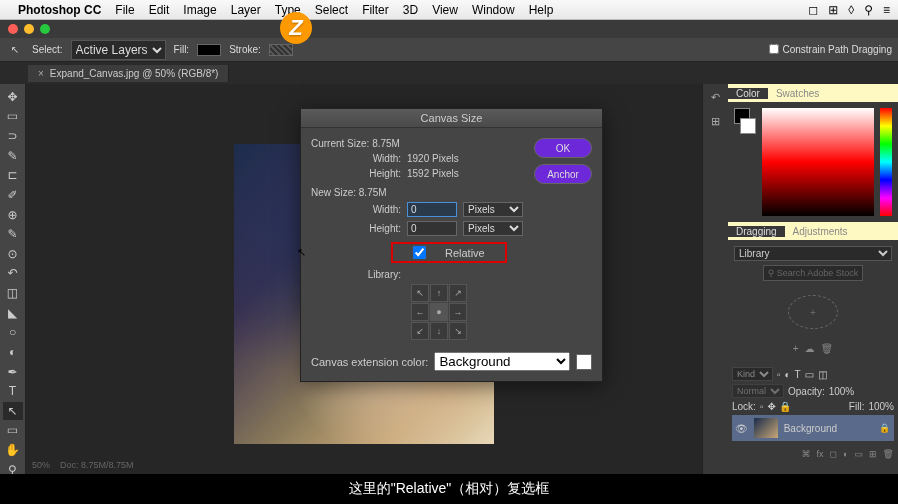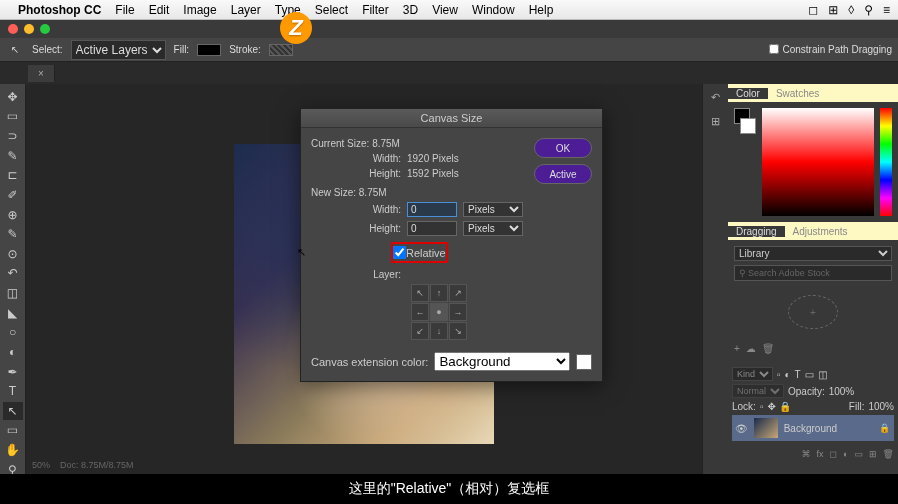--- a/index.html
+++ b/index.html
@@ -43,21 +43,21 @@
 
 .panels { width: 170px; background: #383838; display: flex; flex-direction: column; font-size: 10px; color: #ccc; }
 .panel-tabs { display: flex; background: #fef9c3; height: 18px; align-items: center; }
 .panel-tab { padding: 0 8px; color: #888; font-size: 10px; }
 .panel-tab.active { background: #383838; color: #ddd; }
 .color-panel { height: 120px; padding: 6px; display: flex; gap: 6px; }
 .color-panel .fgbg { width: 22px; }
 .color-panel .fgbg div { width: 16px; height: 16px; border: 1px solid #888; }
 .color-panel .spectrum { flex: 1; background: linear-gradient(to bottom, #fff 0%, rgba(255,255,255,0) 50%, #000 100%), linear-gradient(to right, #f00, #f00); position: relative; }
 .color-panel .hue { width: 12px; background: linear-gradient(#f00, #ff0, #0f0, #0ff, #00f, #f0f, #f00); }
-.lib-panel { height: 120px; padding: 6px; display: flex; flex-direction: column; gap: 4px; }
+.lib-panel { height: 120px; padding: 6px; display: flex; flex-direction: column; gap: 4px; align-items: center; }
 .lib-panel select { background: #2a2a2a; color: #ccc; border: 1px solid #555; font-size: 10px; width: 100%; }
 .lib-panel .search { background: #2a2a2a; border: 1px solid #555; color: #666; font-size: 9px; padding: 2px 4px; }
 .lib-panel .circle { width: 50px; height: 50px; border: 1px dashed #666; border-radius: 50%; margin: 10px auto; display: flex; align-items: center; justify-content: center; color: #666; }
 .lib-panel .bottom-icons { display: flex; gap: 6px; color: #888; font-size: 10px; }
 .layers-panel { flex: 1; padding: 4px; }
 .layers-panel .row { display: flex; align-items: center; gap: 4px; margin: 3px 0; }
 .layers-panel select, .layers-panel input { background: #2a2a2a; color: #888; border: 1px solid #444; font-size: 9px; }
 .layers-panel .layer-row { display: flex; align-items: center; background: #5a6a8a; padding: 3px; gap: 6px; }
 .layers-panel .eye { color: #ccc; font-size: 10px; }
 .layers-panel .thumb { width: 24px; height: 20px; background: linear-gradient(135deg, #1a2b4a, #c8a878); }
@@ -67,29 +67,29 @@
 .dialog { position: absolute; left: 300px; top: 108px; width: 303px; background: #454545; border: 1px solid #222; box-shadow: 0 4px 20px rgba(0,0,0,0.5); color: #ccc; font-size: 11px; }
 .dialog-title { background: linear-gradient(#5a5a5a, #4a4a4a); text-align: center; padding: 3px; font-size: 11px; border-bottom: 1px solid #333; }
 .dialog-body { padding: 10px; position: relative; }
 .dialog .section-label { font-size: 10px; margin-bottom: 4px; }
 .dialog .field-row { display: flex; align-items: center; margin: 4px 0; gap: 6px; }
 .dialog .field-row label { width: 90px; text-align: right; font-size: 10px; }
 .dialog .field-row .val { font-size: 10px; }
 .dialog .field-row input[type=text] { width: 50px; background: #333; border: 1px solid #666; color: #ddd; font-size: 10px; padding: 1px 3px; }
 .dialog .field-row input.focused { border: 1px solid #4a90d9; background: #2a3a4a; }
 .dialog .field-row select { background: #333; border: 1px solid #666; color: #ddd; font-size: 10px; width: 60px; }
-.dialog .relative-wrap { margin-left: 80px; padding: 2px 0; border: 2px solid #d00; display: inline-flex; align-items: center; gap: 0; }
+.dialog .relative-wrap { margin-left: 80px; padding: 2px 20px; border: 2px solid #d00; display: inline-flex; align-items: center; gap: 19px; }
 .dialog .anchor-grid { display: grid; grid-template-columns: repeat(3, 18px); grid-template-rows: repeat(3, 18px); gap: 1px; margin-left: 100px; margin-top: 4px; }
 .dialog .anchor-grid div { background: #3a3a3a; border: 1px solid #555; display: flex; align-items: center; justify-content: center; font-size: 9px; color: #aaa; }
 .dialog .anchor-grid div.center { background: #555; }
 .dialog .ext-row { display: flex; align-items: center; gap: 6px; margin-top: 12px; }
 .dialog .ext-row select { flex: 1; }
 .dialog .ext-row .sw { width: 16px; height: 16px; background: #fff; border: 1px solid #666; }
 .dialog-buttons { position: absolute; right: 10px; top: 10px; display: flex; flex-direction: column; gap: 6px; }
-.dialog-buttons button { width: 58px; height: 20px; background: #4c1d95; border: 1px solid #666; border-radius: 10px; color: #ddd; font-size: 10px; cursor: pointer; }
+.dialog-buttons button { width: 58px; height: 20px; background: #6d28d9; border: 1px solid #666; border-radius: 10px; color: #ddd; font-size: 10px; cursor: pointer; }
 
 .watermark { position: absolute; top: 12px; left: 280px; color: #fff; font-size: 32px; font-weight: bold; display: flex; align-items: center; gap: 6px; z-index: 5; text-shadow: 0 1px 2px rgba(0,0,0,0.3); }
 .watermark .z { width: 32px; height: 32px; background: #f90; border-radius: 50%; display: flex; align-items: center; justify-content: center; color: #fff; font-size: 22px; font-style: italic; }
 
 .subtitle { position: absolute; bottom: 0; left: 0; right: 0; height: 30px; background: #000; color: #fff; font-size: 14px; display: flex; align-items: center; justify-content: center; }
 .statusbar { position: absolute; bottom: 30px; left: 26px; height: 16px; font-size: 9px; color: #666; padding: 2px 6px; }
 </style>
 </head>
 <body>
 
@@ -133,20 +133,21 @@
   <div style="flex:1"></div>
   <label class="checkbox">
     <input type="checkbox" style="">
       <span>Constrain Path Dragging</span>
   </label>
 </div>
 
 <div class="doc-tab-bar">
   <div class="doc-tab">
     <span class="x">×</span>
+    <span>Expand_Canvas.jpg @ 50% (RGB/8*)</span>
   </div>
 </div>
 
 <div class="workspace">
 
   <div class="toolbar">
     <div class="tool">✥</div>
     <div class="tool">▭</div>
     <div class="tool">⊃</div>
     <div class="tool">✎</div>
@@ -249,21 +250,21 @@
       </div>
     </div>
   </div>
 </div>
 
 <div class="dialog">
   <div class="dialog-title">Canvas Size</div>
   <div class="dialog-body">
     <div class="dialog-buttons">
       <button>OK</button>
-      <button>Active</button>
+      <button>Anchor</button>
     </div>
     <div class="section-label">Current Size: 8.75M</div>
     <div class="field-row">
       <label>Width:</label>
       <span class="val">1920 Pixels</span>
     </div>
     <div class="field-row">
       <label>Height:</label>
       <span class="val">1592 Pixels</span>
     </div>
@@ -279,21 +280,21 @@
       <select><option>Pixels</option></select>
     </div>
     <div style="margin:6px 0">
       <span style="position:absolute;margin-left:-14px;margin-top:4px;color:#000">↖</span>
       <span class="relative-wrap">
         <input type="checkbox" checked="" style="">
         <span>Relative</span>
       </span>
     </div>
     <div class="field-row">
-      <label>Layer:</label>
+      <label>Library:</label>
     </div>
     <div class="anchor-grid">
       <div>↖</div>
         <div>↑</div>
         <div>↗</div>
       <div>←</div>
         <div class="center">●</div>
         <div>→</div>
       <div>↙</div>
         <div>↓</div>

